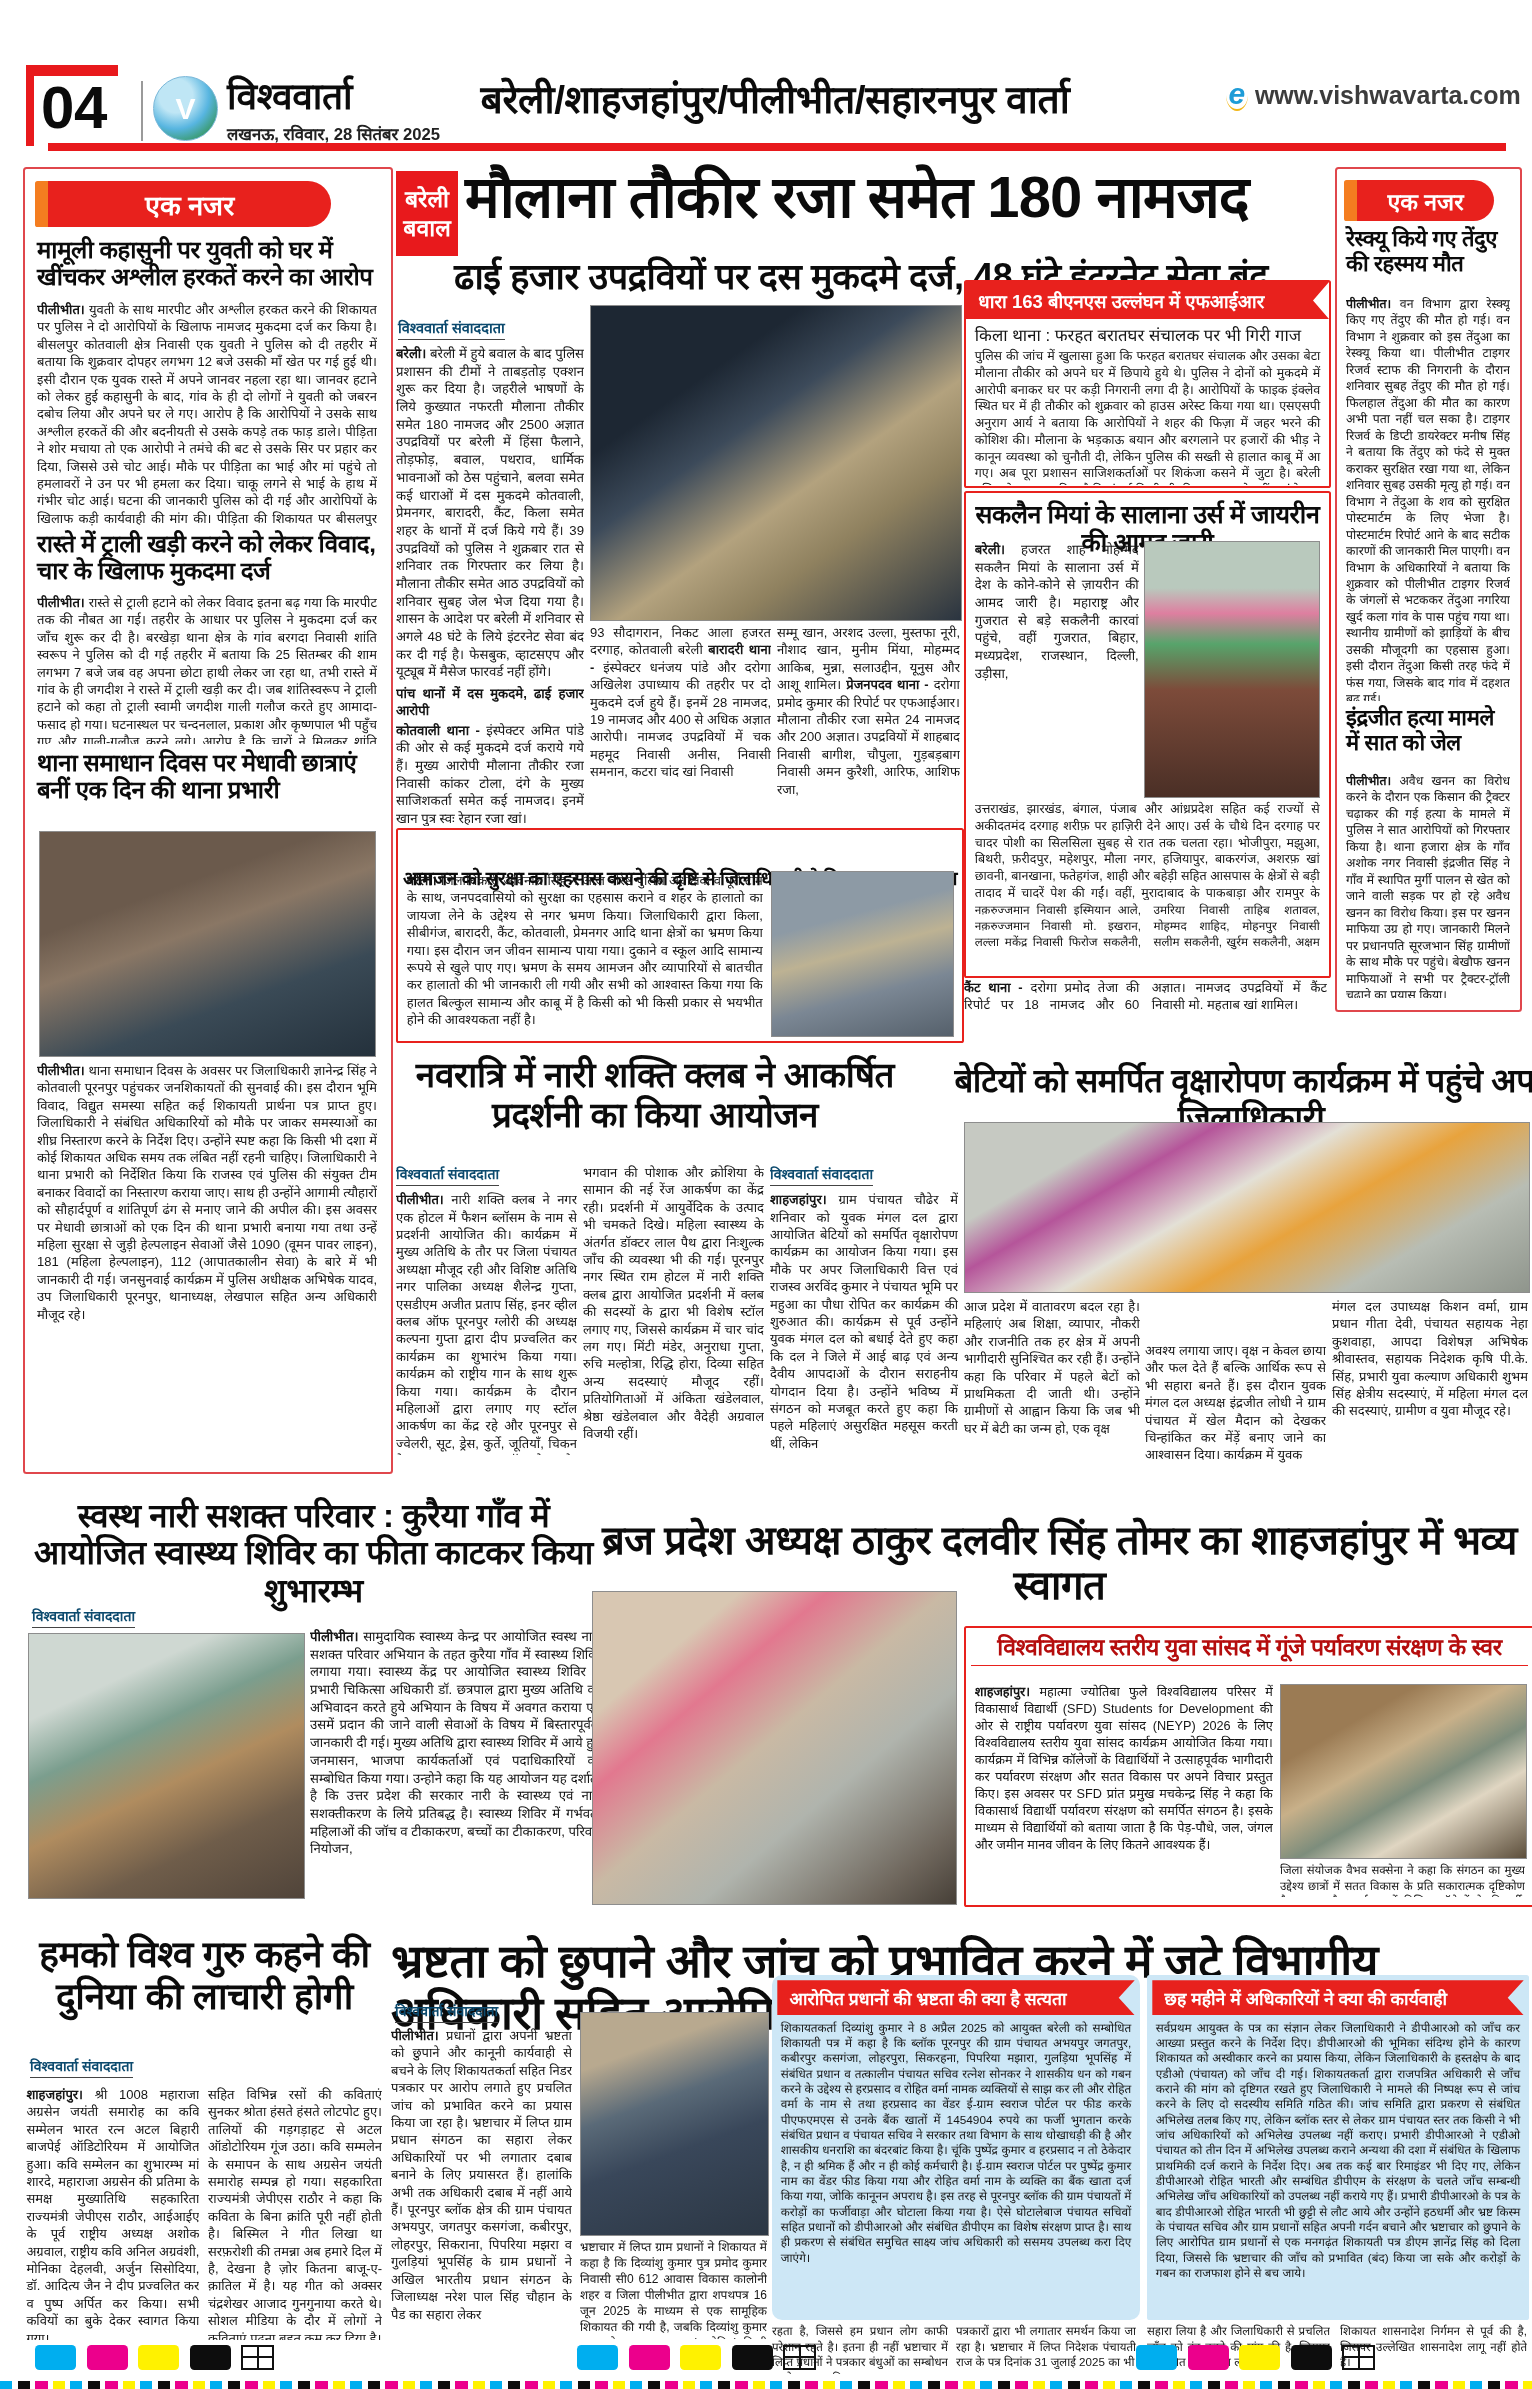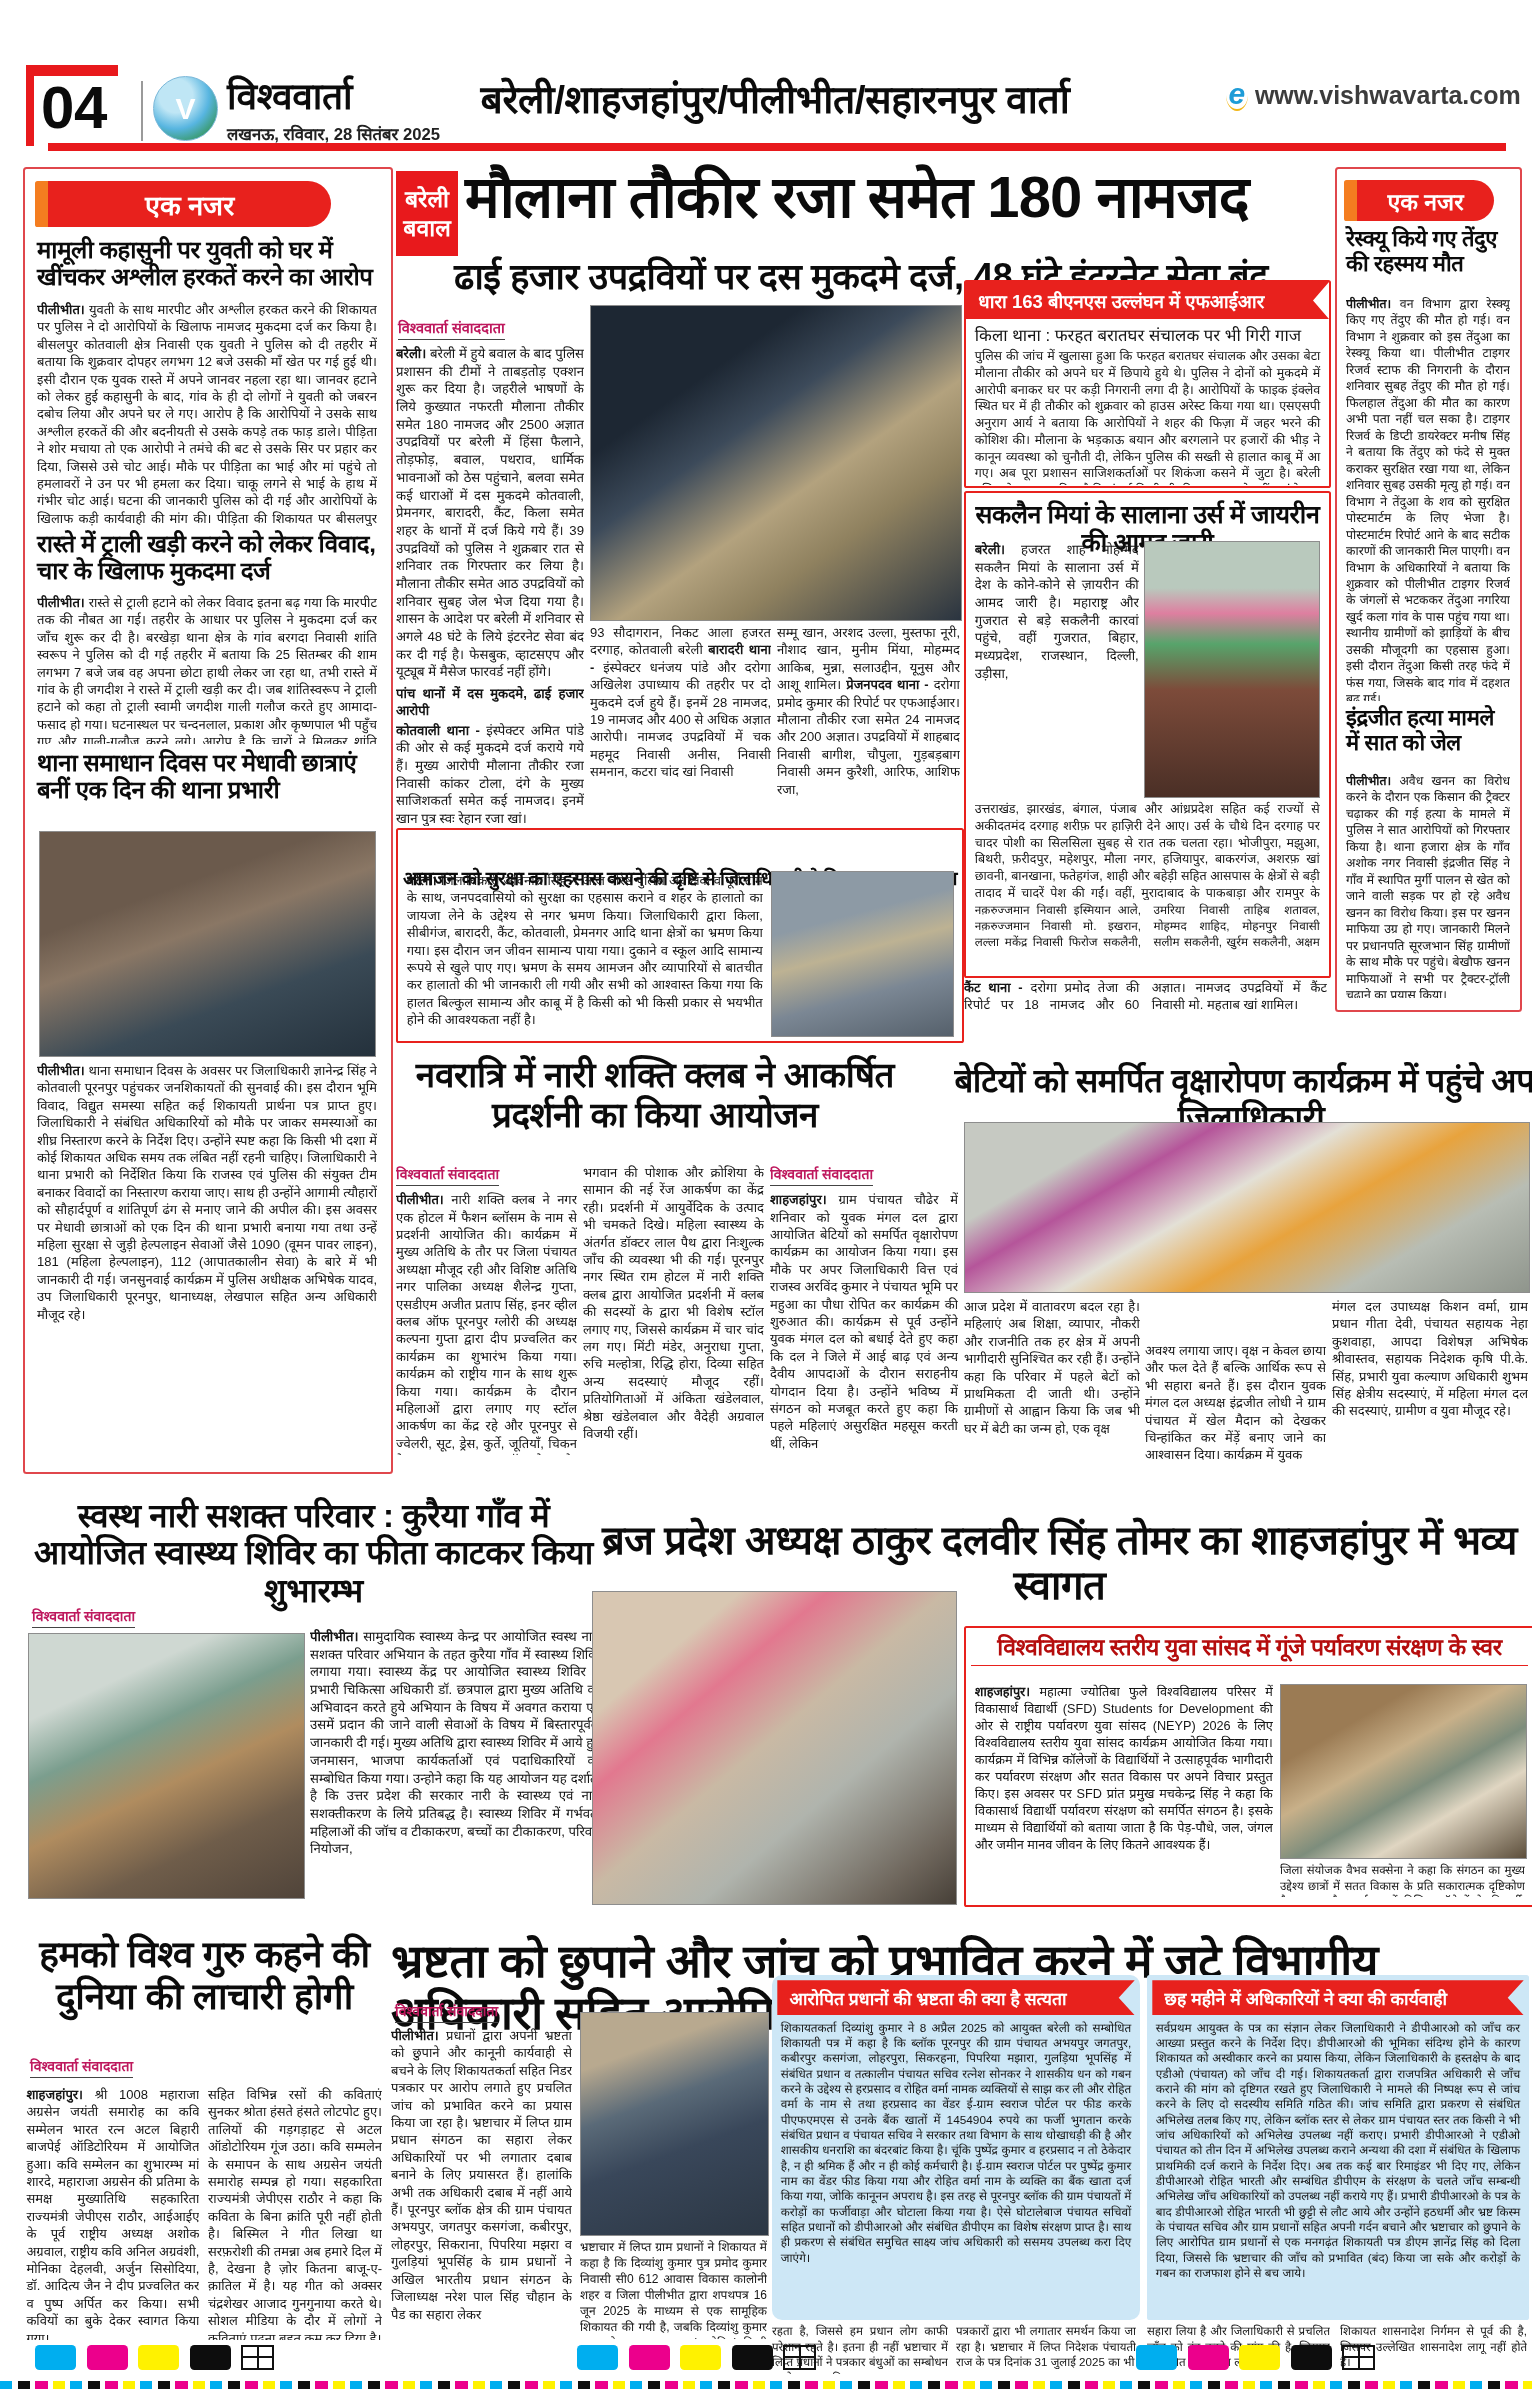--- a/index.html
+++ b/index.html
@@ -2,21 +2,21 @@
 <html style="font-size:14px"><head>
 <meta charset="utf-8">
 <style>
   html,body{margin:0;padding:0;background:#fff;}
   #page{position:relative;width:1532px;height:2389px;background:#fff;overflow:hidden;
         font-family:"Liberation Sans","DejaVu Sans",sans-serif;color:#141414;}
   .abs{position:absolute;}
   .hl{font-weight:700;color:#0b0b0b;line-height:1.13;letter-spacing:-0.4px;}
   .bt{font-size:13px;line-height:1.34;text-align:justify;color:#151515;overflow:hidden;}
   .ld{font-weight:700;}
-  .byl{font-weight:700;font-size:14.5px;color:#be185d;border-bottom:1.3px solid #444;display:inline-block;padding-bottom:1.8px;}
+  .byl{font-weight:700;font-size:14.5px;color:#0c4a6e;border-bottom:1.3px solid #444;display:inline-block;padding-bottom:1.8px;}
   .ctr{text-align:center;}
   .box{border:2.2px solid #e0474c;border-radius:3.5px;background:#fff;}
   .redbox{border:2.2px solid #e8211d;border-radius:2.6px;background:#fff;}
   .tab{display:flex;height:100%;}
   .tab .or{width:13.2px;background:#f47d20;border-radius:2.6px 0 0 2.6px;}
   .tab .rd{flex:1;background:#e8211d;color:#fff;font-weight:700;display:flex;align-items:center;justify-content:center;border-radius:0 23px 23px 0;}
   .ribbon{background:#e8211d;color:#fff;font-weight:700;display:flex;align-items:center;padding:0 12.3px;
           clip-path:polygon(0 0,100% 0,calc(100% - 16px) 50%,100% 100%,0 100%);}
   .ph{border:0.9px solid #8d8d8d;}
   .bluebox{background:#cde7f6;border-radius:2.6px;}

